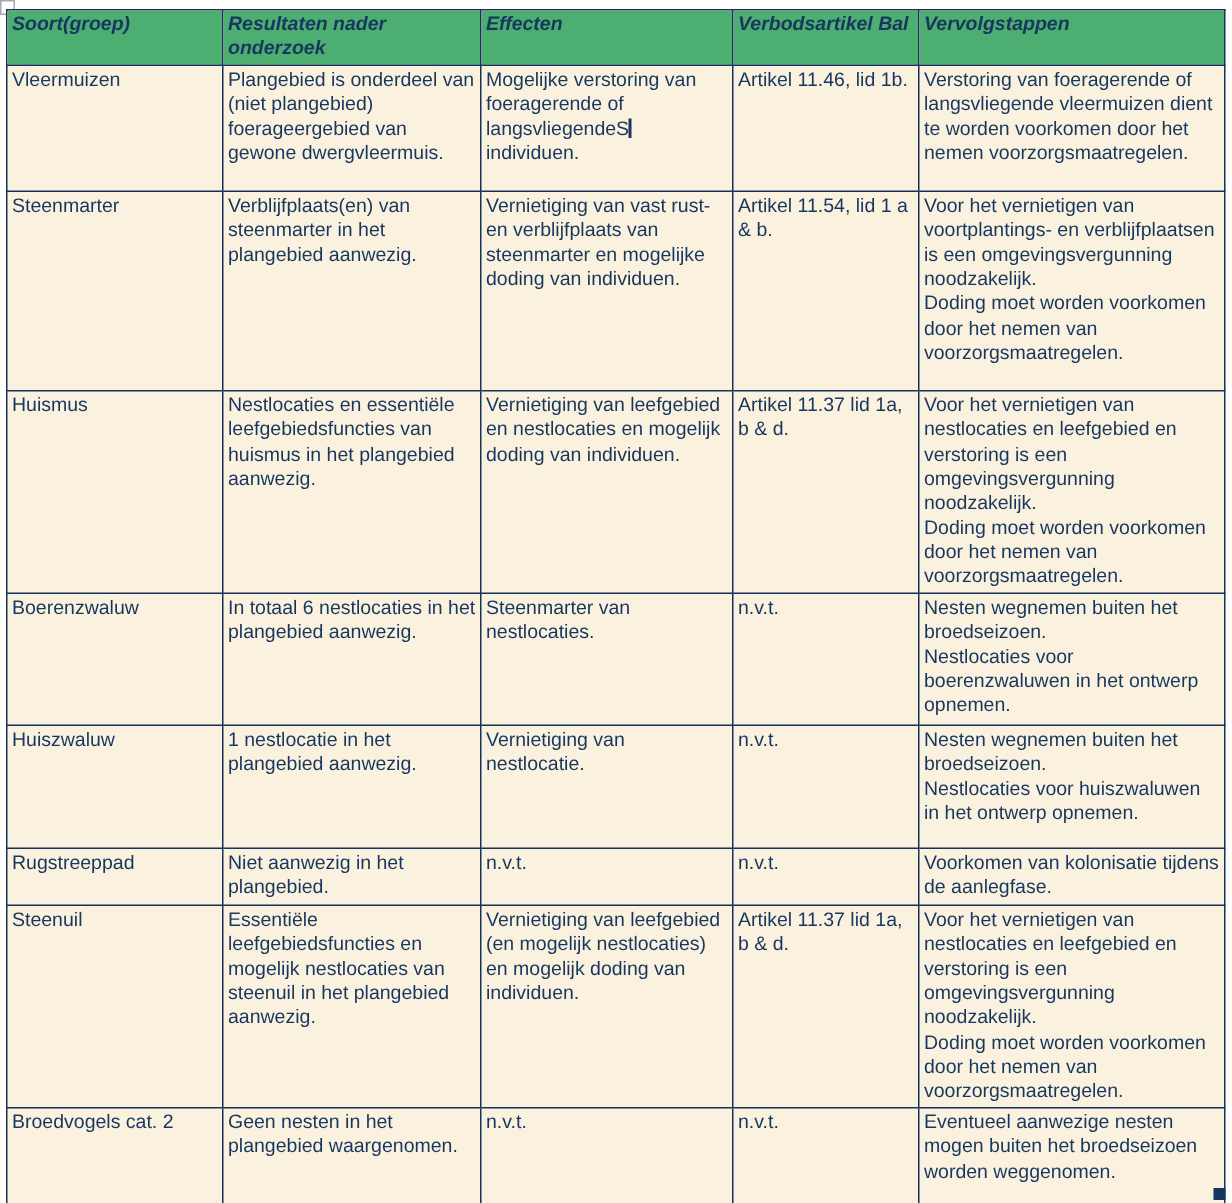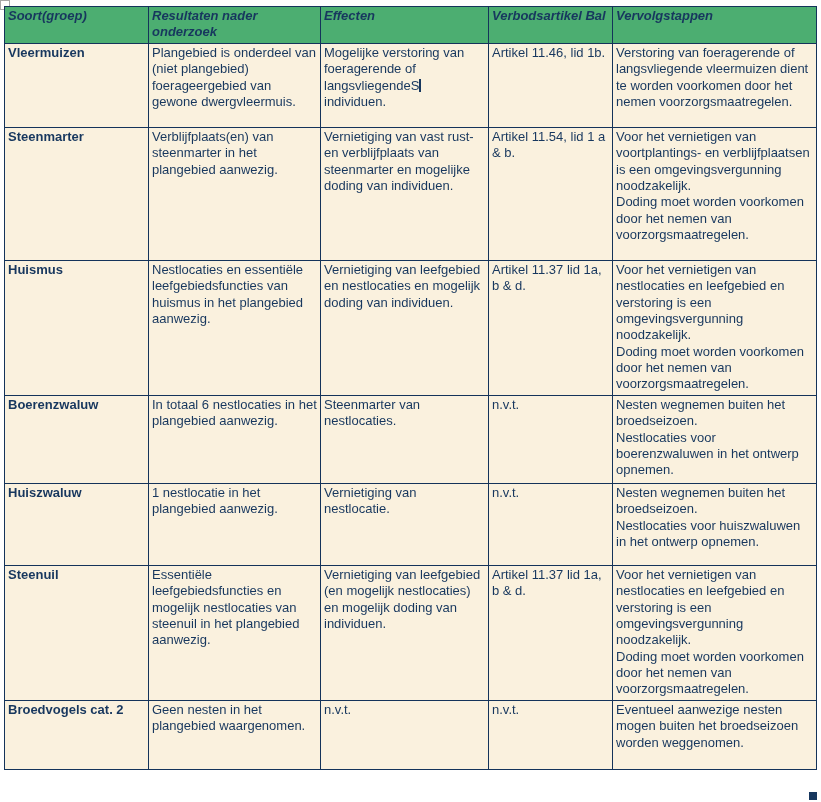--- a/index.html
+++ b/index.html
@@ -55,21 +55,21 @@
     padding: 1px 3px 2px 3px;
     overflow: hidden;
     word-wrap: break-word;
   }
   table.species-table th {
     background: #4cae71;
     text-align: left;
     font-weight: bold;
   }
   td.species-cell {
-    font-weight: bold;
+    font-weight: normal;
   }
   tr.hdr   { height: 34px; font-style: italic; }
   tr.r1    { height: 84px; }
   tr.r2    { height: 133px; }
   tr.r3    { height: 133px; padding-left: 39px; }
   tr.r4    { height: 88px; }
   tr.r5    { height: 82px; }
   tr.r6    { height: 38px; }
   tr.r7    { height: 130px; margin-left: 24px; }
   tr.r8    { height: 69px; }
@@ -155,20 +155,29 @@
         <td class="species-cell">Huiszwaluw</td>
         <td>1 nestlocatie in het plangebied aanwezig.</td>
         <td>Vernietiging van nestlocatie.</td>
         <td>n.v.t.</td>
         <td>
           <div class="para">Nesten wegnemen buiten het broedseizoen.</div>
           <div class="para">Nestlocaties voor huiszwaluwen in het ontwerp opnemen.</div>
         </td>
       </tr>
 
+      <tr class="r6">
+        <td class="species-cell">Rugstreeppad</td>
+        <td>Niet aanwezig in het plangebied.</td>
+        <td>n.v.t.</td>
+        <td>n.v.t.</td>
+        <td>
+          <div class="para">Voorkomen van kolonisatie tijdens de aanlegfase.</div>
+        </td>
+      </tr>
 
       <tr class="r7">
         <td class="species-cell">Steenuil</td>
         <td>Essentiële leefgebiedsfuncties en mogelijk nestlocaties van steenuil in het plangebied aanwezig.</td>
         <td>Vernietiging van leefgebied (en mogelijk nestlocaties) en mogelijk doding van individuen.</td>
         <td>Artikel 11.37 lid 1a, b &amp; d.</td>
         <td>
           <div class="para">Voor het vernietigen van nestlocaties en leefgebied en verstoring is een omgevingsvergunning noodzakelijk.</div>
           <div class="para">Doding moet worden voorkomen door het nemen van voorzorgsmaatregelen.</div>
         </td>

